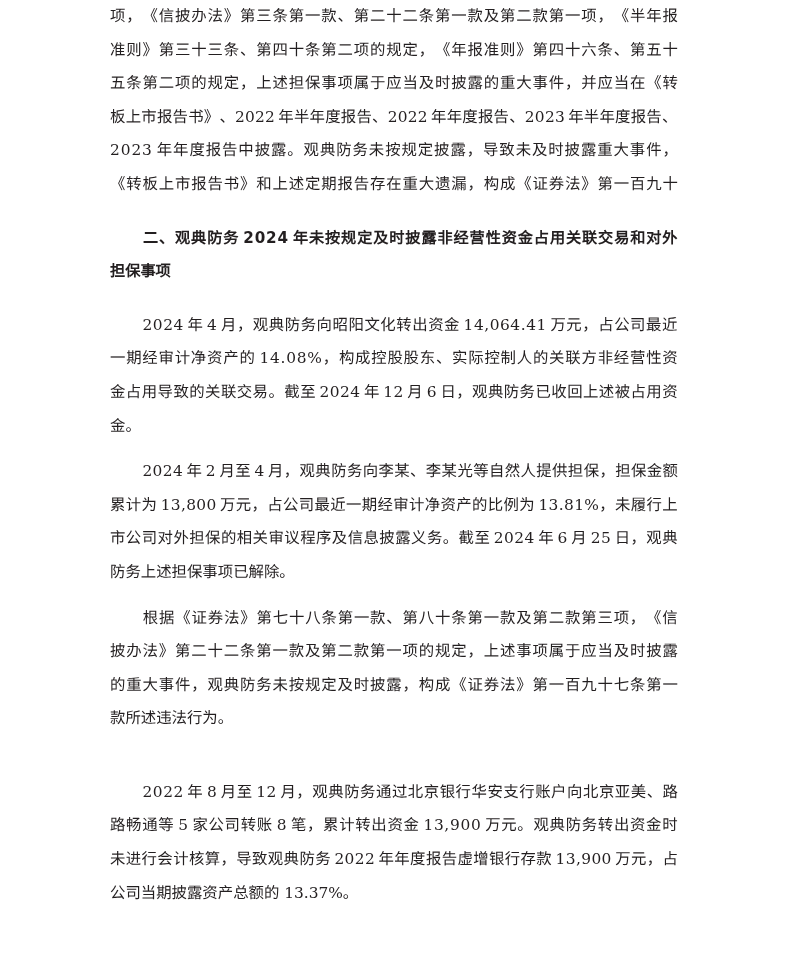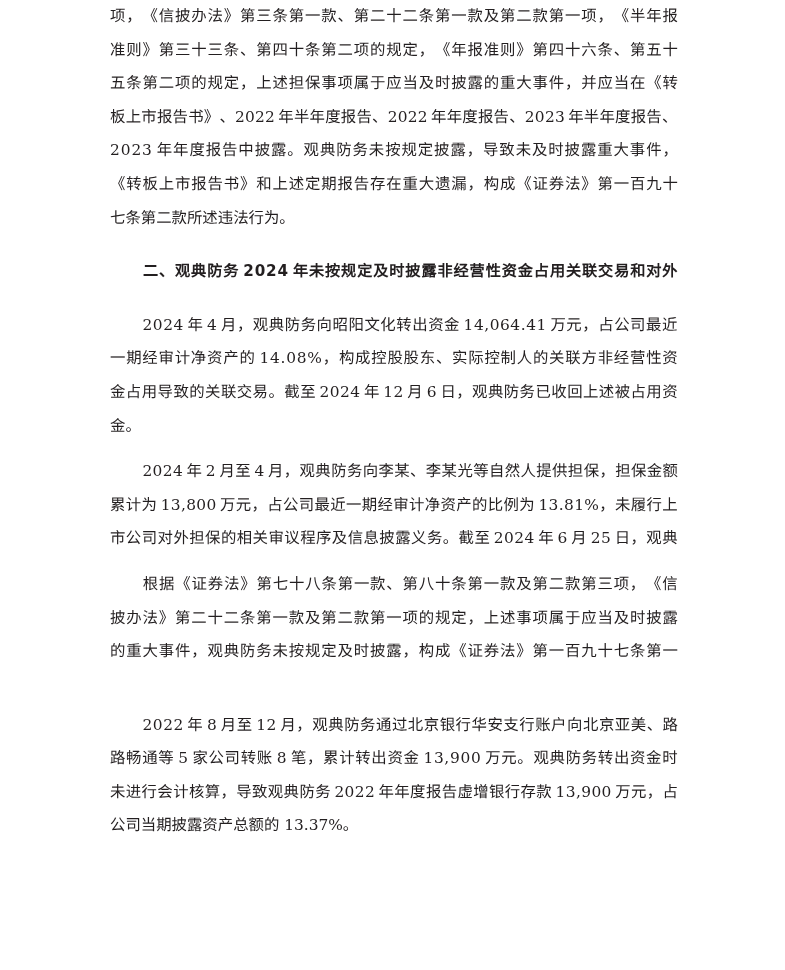--- a/index.html
+++ b/index.html
@@ -85,29 +85,29 @@
 <div id="page" style="background: rgb(255, 255, 255);">
   <div class="page-body">
 
     <div class="block">
       <div class="line just" style="justify-content: space-between;"><span>项</span><span>，</span><span>《</span><span>信</span><span>披</span><span>办</span><span>法</span><span>》</span><span>第</span><span>三</span><span>条</span><span>第</span><span>一</span><span>款</span><span>、</span><span>第</span><span>二</span><span>十</span><span>二</span><span>条</span><span>第</span><span>一</span><span>款</span><span>及</span><span>第</span><span>二</span><span>款</span><span>第</span><span>一</span><span>项</span><span>，</span><span>《</span><span>半</span><span>年</span><span>报</span></div>
       <div class="line just" style="justify-content: space-between;"><span>准</span><span>则</span><span>》</span><span>第</span><span>三</span><span>十</span><span>三</span><span>条</span><span>、</span><span>第</span><span>四</span><span>十</span><span>条</span><span>第</span><span>二</span><span>项</span><span>的</span><span>规</span><span>定</span><span>，</span><span>《</span><span>年</span><span>报</span><span>准</span><span>则</span><span>》</span><span>第</span><span>四</span><span>十</span><span>六</span><span>条</span><span>、</span><span>第</span><span>五</span><span>十</span></div>
       <div class="line just" style="justify-content: space-between;"><span>五</span><span>条</span><span>第</span><span>二</span><span>项</span><span>的</span><span>规</span><span>定</span><span>，</span><span>上</span><span>述</span><span>担</span><span>保</span><span>事</span><span>项</span><span>属</span><span>于</span><span>应</span><span>当</span><span>及</span><span>时</span><span>披</span><span>露</span><span>的</span><span>重</span><span>大</span><span>事</span><span>件</span><span>，</span><span>并</span><span>应</span><span>当</span><span>在</span><span>《</span><span>转</span></div>
       <div class="line just" style="justify-content: space-between;"><span>板</span><span>上</span><span>市</span><span>报</span><span>告</span><span>书</span><span>》</span><span>、</span><span>2</span><span>0</span><span>2</span><span>2</span><span> </span><span>年</span><span>半</span><span>年</span><span>度</span><span>报</span><span>告</span><span>、</span><span>2</span><span>0</span><span>2</span><span>2</span><span> </span><span>年</span><span>年</span><span>度</span><span>报</span><span>告</span><span>、</span><span>2</span><span>0</span><span>2</span><span>3</span><span> </span><span>年</span><span>半</span><span>年</span><span>度</span><span>报</span><span>告</span><span>、</span></div>
       <div class="line just" style="justify-content: space-between;"><span>2</span><span>0</span><span>2</span><span>3</span><span> </span><span>年</span><span>年</span><span>度</span><span>报</span><span>告</span><span>中</span><span>披</span><span>露</span><span>。</span><span>观</span><span>典</span><span>防</span><span>务</span><span>未</span><span>按</span><span>规</span><span>定</span><span>披</span><span>露</span><span>，</span><span>导</span><span>致</span><span>未</span><span>及</span><span>时</span><span>披</span><span>露</span><span>重</span><span>大</span><span>事</span><span>件</span><span>，</span></div>
       <div class="line just" style="justify-content: space-between;"><span>《</span><span>转</span><span>板</span><span>上</span><span>市</span><span>报</span><span>告</span><span>书</span><span>》</span><span>和</span><span>上</span><span>述</span><span>定</span><span>期</span><span>报</span><span>告</span><span>存</span><span>在</span><span>重</span><span>大</span><span>遗</span><span>漏</span><span>，</span><span>构</span><span>成</span><span>《</span><span>证</span><span>券</span><span>法</span><span>》</span><span>第</span><span>一</span><span>百</span><span>九</span><span>十</span></div>
-      <div class="line last"><span>七条第二款所述违法行为。</span></div>
     </div>
 
     <div class="spacer-md"></div>
 
     <div class="block heading">
       <div class="line just" style="justify-content: space-between;">
         <span class="indent"></span><span>二</span><span>、</span><span>观</span><span>典</span><span>防</span><span>务</span><span> </span><span>2</span><span>0</span><span>2</span><span>4</span><span> </span><span>年</span><span>未</span><span>按</span><span>规</span><span>定</span><span>及</span><span>时</span><span>披</span><span>露</span><span>非</span><span>经</span><span>营</span><span>性</span><span>资</span><span>金</span><span>占</span><span>用</span><span>关</span><span>联</span><span>交</span><span>易</span><span>和</span><span>对</span><span>外</span>
       </div>
+      <div class="line last"><span>担保事项</span></div>
     </div>
 
     <div class="spacer-md"></div>
 
     <div class="block">
       <div class="line just" style="justify-content: space-between;">
         <span class="indent"></span><span>2</span><span>0</span><span>2</span><span>4</span><span> </span><span>年</span><span> </span><span>4</span><span> </span><span>月</span><span>，</span><span>观</span><span>典</span><span>防</span><span>务</span><span>向</span><span>昭</span><span>阳</span><span>文</span><span>化</span><span>转</span><span>出</span><span>资</span><span>金</span><span> </span><span>1</span><span>4</span><span>,</span><span>0</span><span>6</span><span>4</span><span>.</span><span>4</span><span>1</span><span> </span><span>万</span><span>元</span><span>，</span><span>占</span><span>公</span><span>司</span><span>最</span><span>近</span>
       </div>
       <div class="line just" style="justify-content: space-between;"><span>一</span><span>期</span><span>经</span><span>审</span><span>计</span><span>净</span><span>资</span><span>产</span><span>的</span><span> </span><span>1</span><span>4</span><span>.</span><span>0</span><span>8</span><span>%</span><span>，</span><span>构</span><span>成</span><span>控</span><span>股</span><span>股</span><span>东</span><span>、</span><span>实</span><span>际</span><span>控</span><span>制</span><span>人</span><span>的</span><span>关</span><span>联</span><span>方</span><span>非</span><span>经</span><span>营</span><span>性</span><span>资</span></div>
       <div class="line just" style="justify-content: space-between;"><span>金</span><span>占</span><span>用</span><span>导</span><span>致</span><span>的</span><span>关</span><span>联</span><span>交</span><span>易</span><span>。</span><span>截</span><span>至</span><span> </span><span>2</span><span>0</span><span>2</span><span>4</span><span> </span><span>年</span><span> </span><span>1</span><span>2</span><span> </span><span>月</span><span> </span><span>6</span><span> </span><span>日</span><span>，</span><span>观</span><span>典</span><span>防</span><span>务</span><span>已</span><span>收</span><span>回</span><span>上</span><span>述</span><span>被</span><span>占</span><span>用</span><span>资</span></div>
@@ -115,30 +115,32 @@
     </div>
 
     <div class="spacer-sm"></div>
 
     <div class="block">
       <div class="line just" style="justify-content: space-between;">
         <span class="indent"></span><span>2</span><span>0</span><span>2</span><span>4</span><span> </span><span>年</span><span> </span><span>2</span><span> </span><span>月</span><span>至</span><span> </span><span>4</span><span> </span><span>月</span><span>，</span><span>观</span><span>典</span><span>防</span><span>务</span><span>向</span><span>李</span><span>某</span><span>、</span><span>李</span><span>某</span><span>光</span><span>等</span><span>自</span><span>然</span><span>人</span><span>提</span><span>供</span><span>担</span><span>保</span><span>，</span><span>担</span><span>保</span><span>金</span><span>额</span>
       </div>
       <div class="line just" style="justify-content: space-between;"><span>累</span><span>计</span><span>为</span><span> </span><span>1</span><span>3</span><span>,</span><span>8</span><span>0</span><span>0</span><span> </span><span>万</span><span>元</span><span>，</span><span>占</span><span>公</span><span>司</span><span>最</span><span>近</span><span>一</span><span>期</span><span>经</span><span>审</span><span>计</span><span>净</span><span>资</span><span>产</span><span>的</span><span>比</span><span>例</span><span>为</span><span> </span><span>1</span><span>3</span><span>.</span><span>8</span><span>1</span><span>%</span><span>，</span><span>未</span><span>履</span><span>行</span><span>上</span></div>
       <div class="line just" style="justify-content: space-between;"><span>市</span><span>公</span><span>司</span><span>对</span><span>外</span><span>担</span><span>保</span><span>的</span><span>相</span><span>关</span><span>审</span><span>议</span><span>程</span><span>序</span><span>及</span><span>信</span><span>息</span><span>披</span><span>露</span><span>义</span><span>务</span><span>。</span><span>截</span><span>至</span><span> </span><span>2</span><span>0</span><span>2</span><span>4</span><span> </span><span>年</span><span> </span><span>6</span><span> </span><span>月</span><span> </span><span>2</span><span>5</span><span> </span><span>日</span><span>，</span><span>观</span><span>典</span></div>
+      <div class="line last"><span>防务上述担保事项已解除。</span></div>
     </div>
 
     <div class="spacer-sm"></div>
 
     <div class="block">
       <div class="line just" style="justify-content: space-between;">
         <span class="indent"></span><span>根</span><span>据</span><span>《</span><span>证</span><span>券</span><span>法</span><span>》</span><span>第</span><span>七</span><span>十</span><span>八</span><span>条</span><span>第</span><span>一</span><span>款</span><span>、</span><span>第</span><span>八</span><span>十</span><span>条</span><span>第</span><span>一</span><span>款</span><span>及</span><span>第</span><span>二</span><span>款</span><span>第</span><span>三</span><span>项</span><span>，</span><span>《</span><span>信</span>
       </div>
       <div class="line just" style="justify-content: space-between;"><span>披</span><span>办</span><span>法</span><span>》</span><span>第</span><span>二</span><span>十</span><span>二</span><span>条</span><span>第</span><span>一</span><span>款</span><span>及</span><span>第</span><span>二</span><span>款</span><span>第</span><span>一</span><span>项</span><span>的</span><span>规</span><span>定</span><span>，</span><span>上</span><span>述</span><span>事</span><span>项</span><span>属</span><span>于</span><span>应</span><span>当</span><span>及</span><span>时</span><span>披</span><span>露</span></div>
       <div class="line just" style="justify-content: space-between;"><span>的</span><span>重</span><span>大</span><span>事</span><span>件</span><span>，</span><span>观</span><span>典</span><span>防</span><span>务</span><span>未</span><span>按</span><span>规</span><span>定</span><span>及</span><span>时</span><span>披</span><span>露</span><span>，</span><span>构</span><span>成</span><span>《</span><span>证</span><span>券</span><span>法</span><span>》</span><span>第</span><span>一</span><span>百</span><span>九</span><span>十</span><span>七</span><span>条</span><span>第</span><span>一</span></div>
+      <div class="line last"><span>款所述违法行为。</span></div>
     </div>
 
     <div class="spacer-md"></div>
 
 
     <div class="spacer-md"></div>
 
     <div class="block">
       <div class="line just" style="justify-content: space-between;">
         <span class="indent"></span><span>2</span><span>0</span><span>2</span><span>2</span><span> </span><span>年</span><span> </span><span>8</span><span> </span><span>月</span><span>至</span><span> </span><span>1</span><span>2</span><span> </span><span>月</span><span>，</span><span>观</span><span>典</span><span>防</span><span>务</span><span>通</span><span>过</span><span>北</span><span>京</span><span>银</span><span>行</span><span>华</span><span>安</span><span>支</span><span>行</span><span>账</span><span>户</span><span>向</span><span>北</span><span>京</span><span>亚</span><span>美</span><span>、</span><span>路</span>

